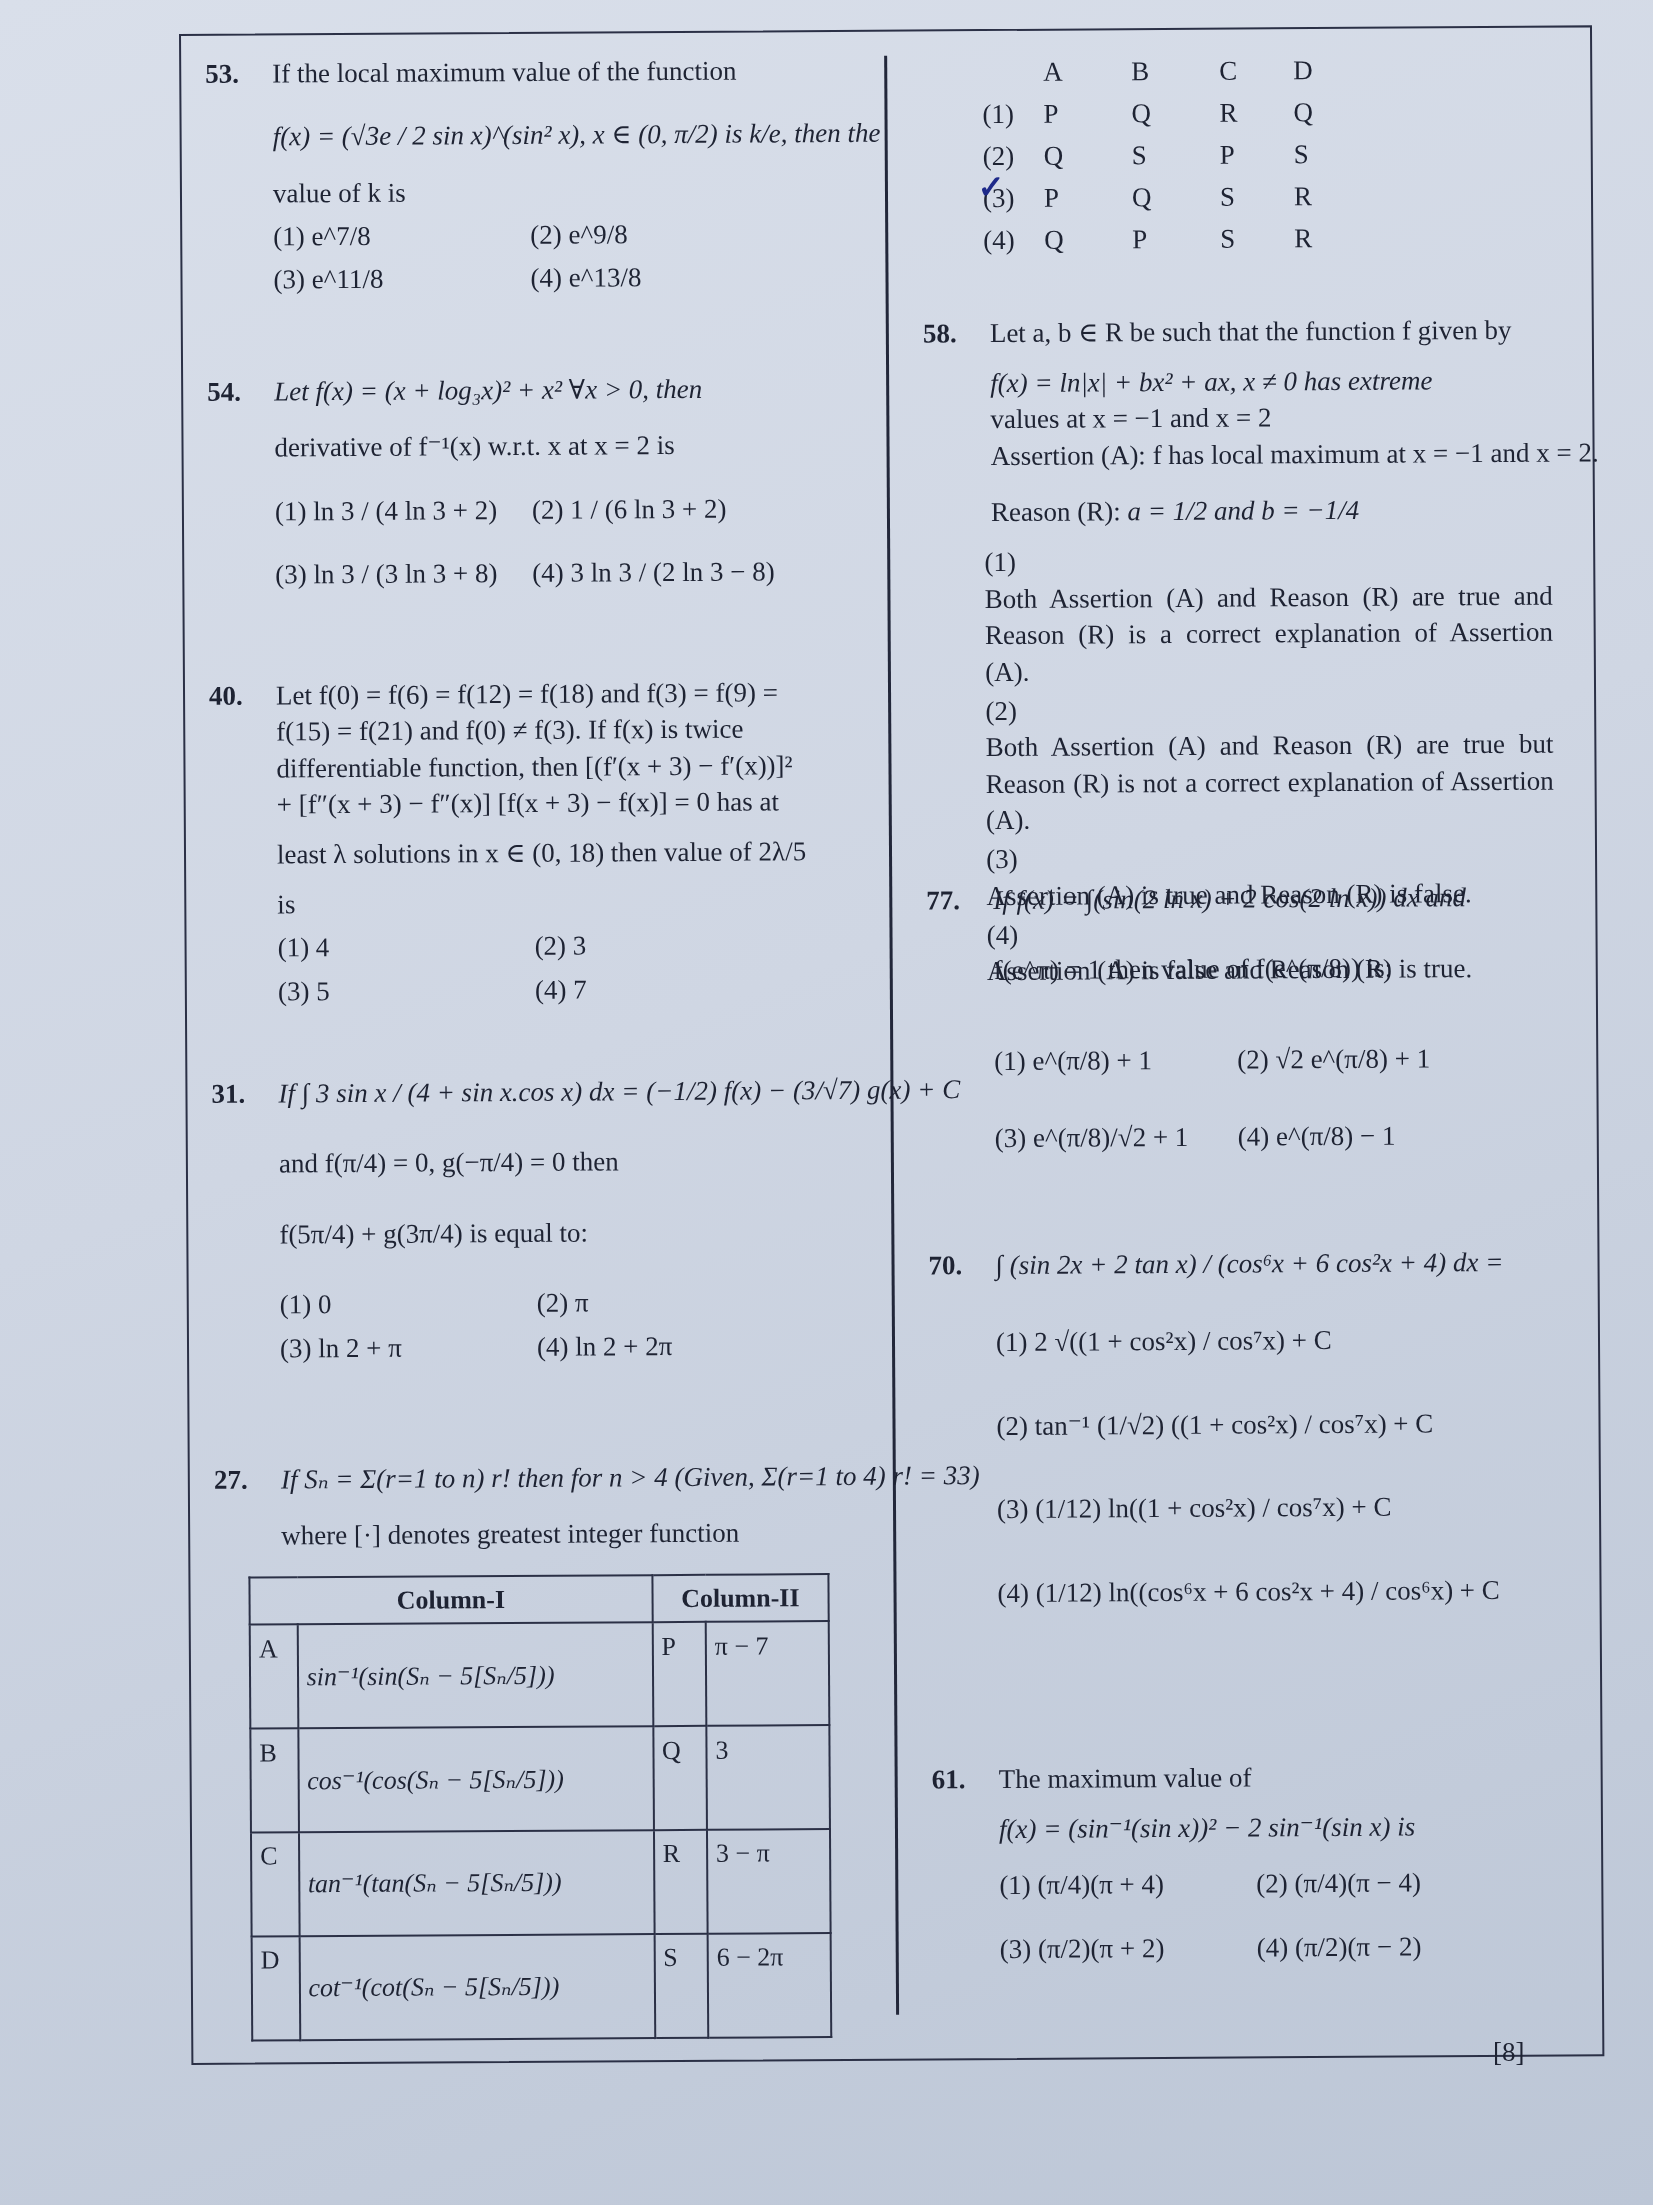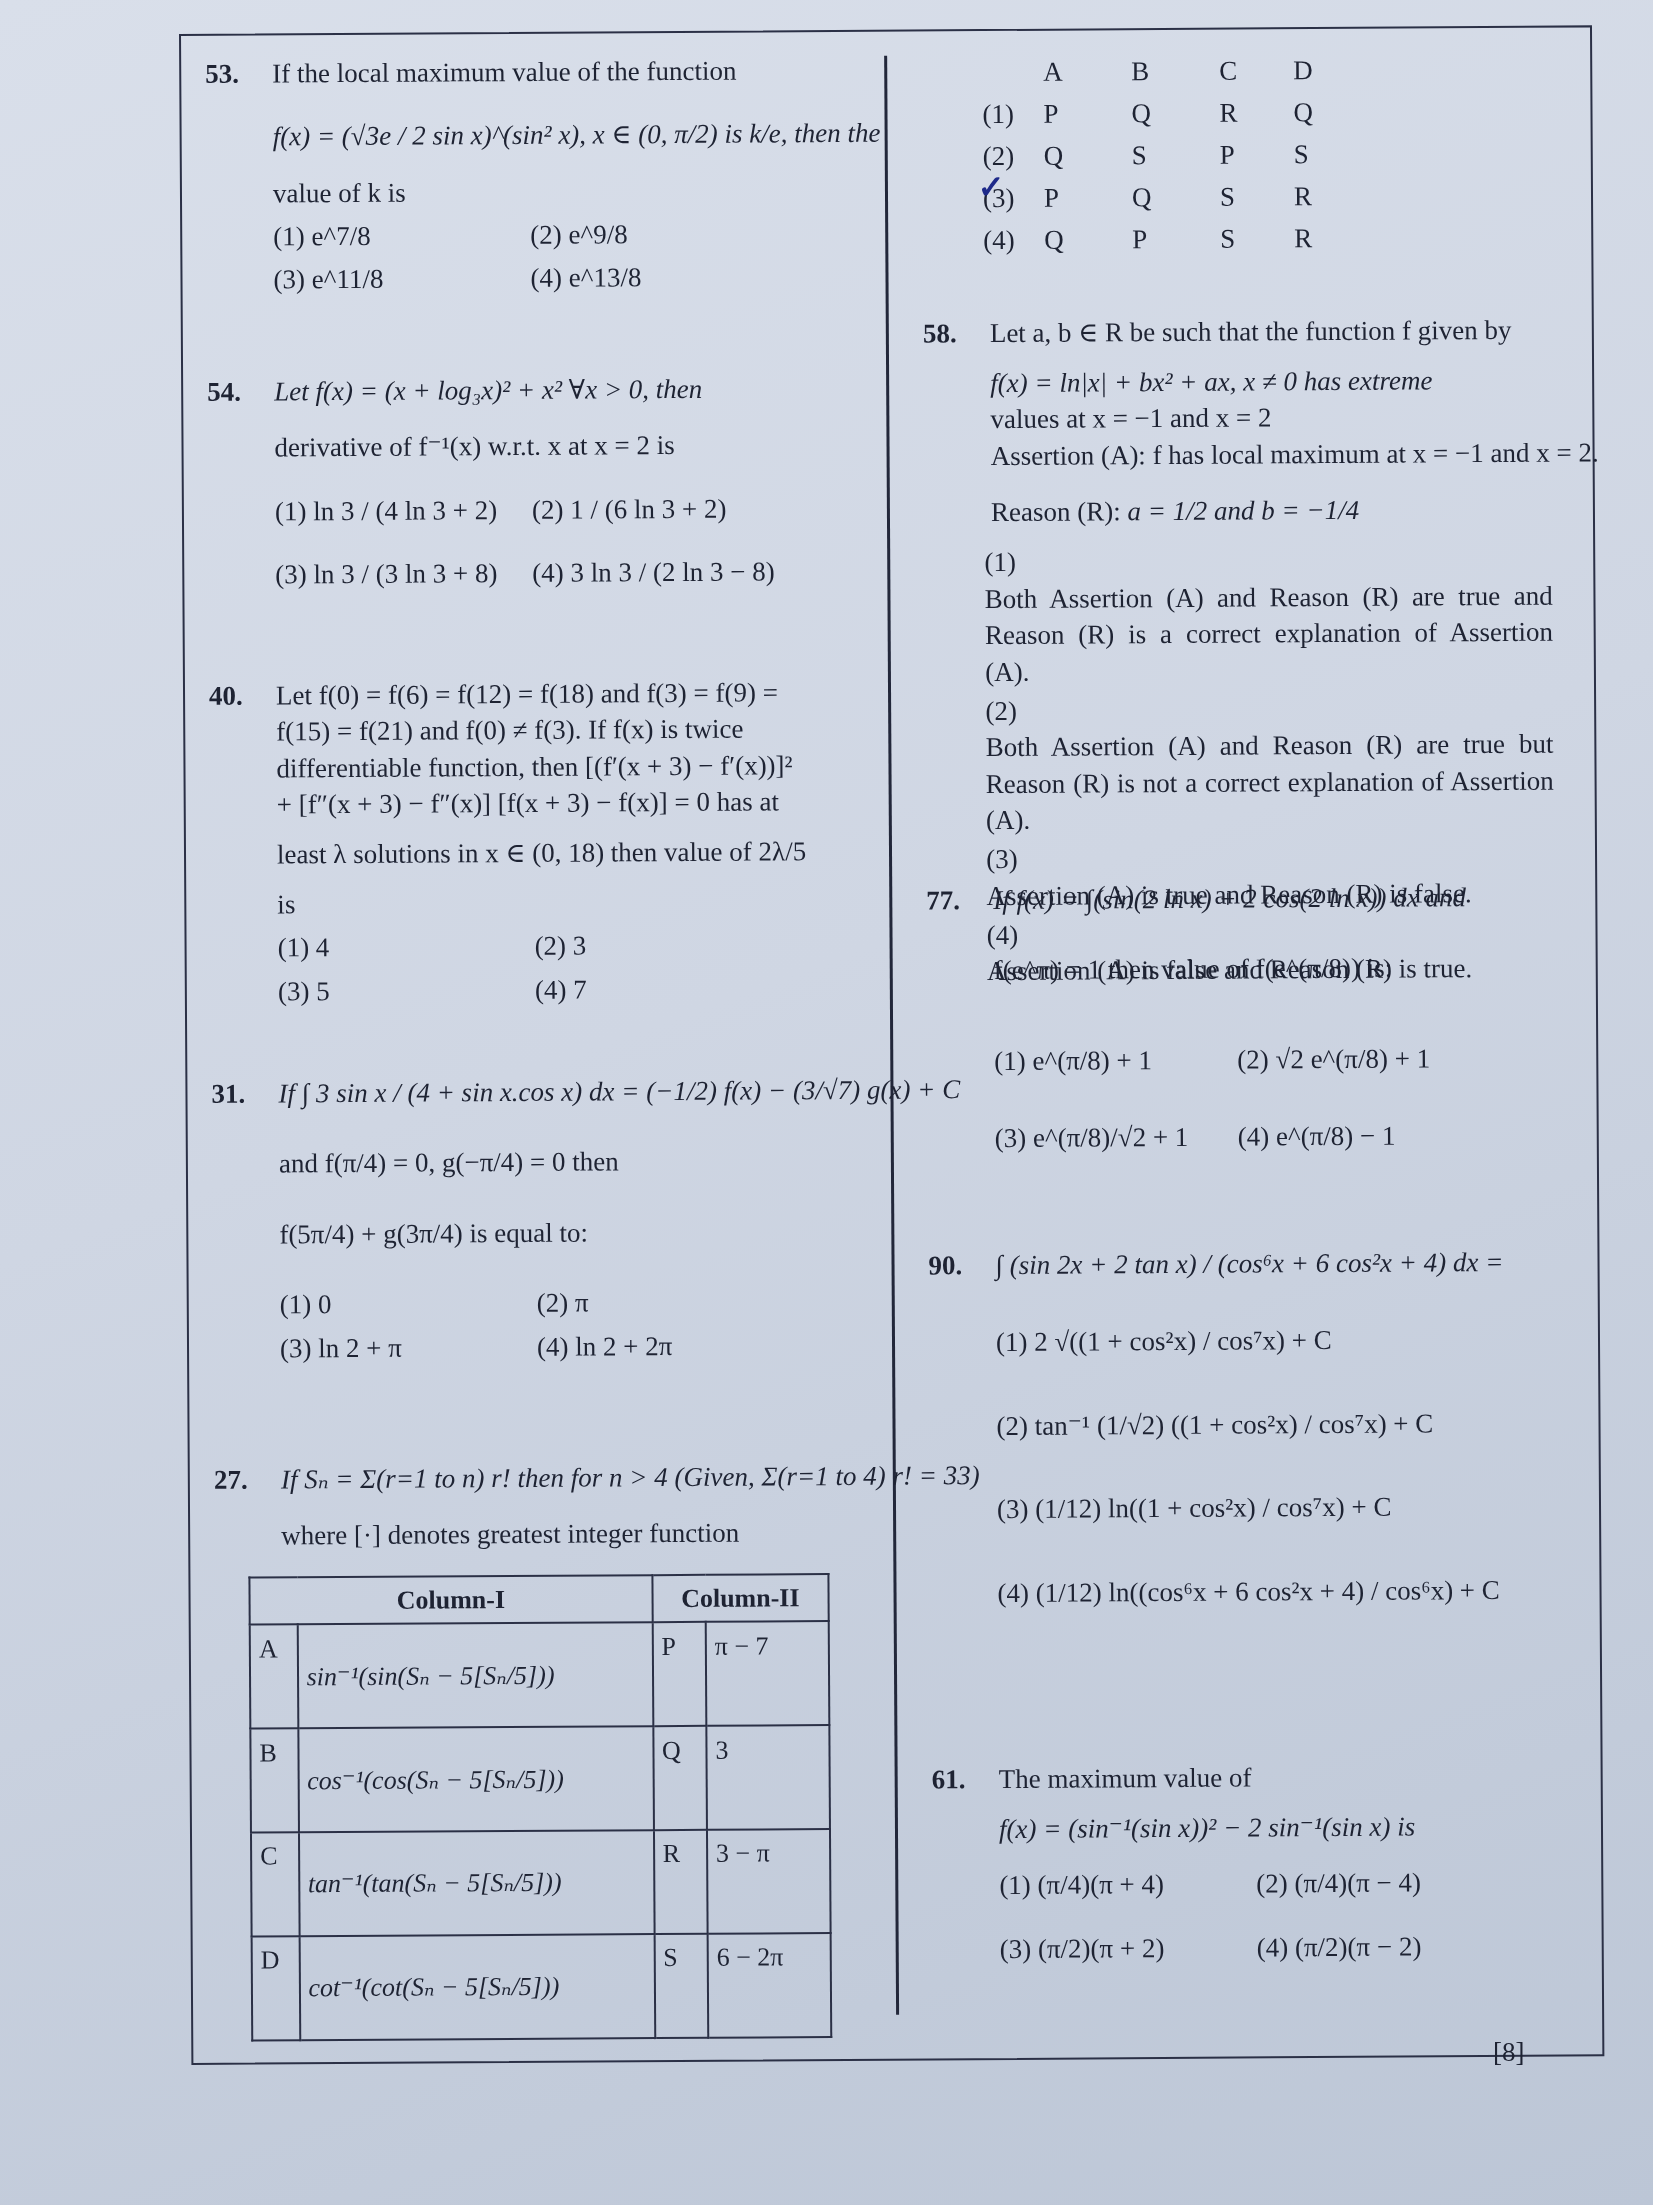--- a/index.html
+++ b/index.html
@@ -230,21 +230,21 @@
         <div class="opt-grid" style="margin-top:54px;row-gap:41px;grid-template-columns:243px 270px;">
           <div class="opt">(1)  e^(π/8) + 1</div>
           <div class="opt">(2)  √2 e^(π/8) + 1</div>
           <div class="opt">(3)  e^(π/8)/√2 + 1</div>
           <div class="opt">(4)  e^(π/8) − 1</div>
         </div>
       </div>
     </div>
 
     <div class="q" style="top:1216px;width:669px;">
-      <span class="qnum">90.</span>
+      <span class="qnum">70.</span>
       <div class="qbody">
         <div class="line math">∫ (sin 2x + 2 tan x) / (cos⁶x + 6 cos²x + 4) dx =</div>
         <div style="margin-top:41px;">
           <div class="opt" style="margin-bottom:47px;">(1)  2 √((1 + cos²x) / cos⁷x) + C</div>
           <div class="opt" style="margin-bottom:47px;">(2)  tan⁻¹ (1/√2) ((1 + cos²x) / cos⁷x) + C</div>
           <div class="opt" style="margin-bottom:47px;">(3)  (1/12) ln((1 + cos²x) / cos⁷x) + C</div>
           <div class="opt">(4)  (1/12) ln((cos⁶x + 6 cos²x + 4) / cos⁶x) + C</div>
         </div>
       </div>
     </div>

